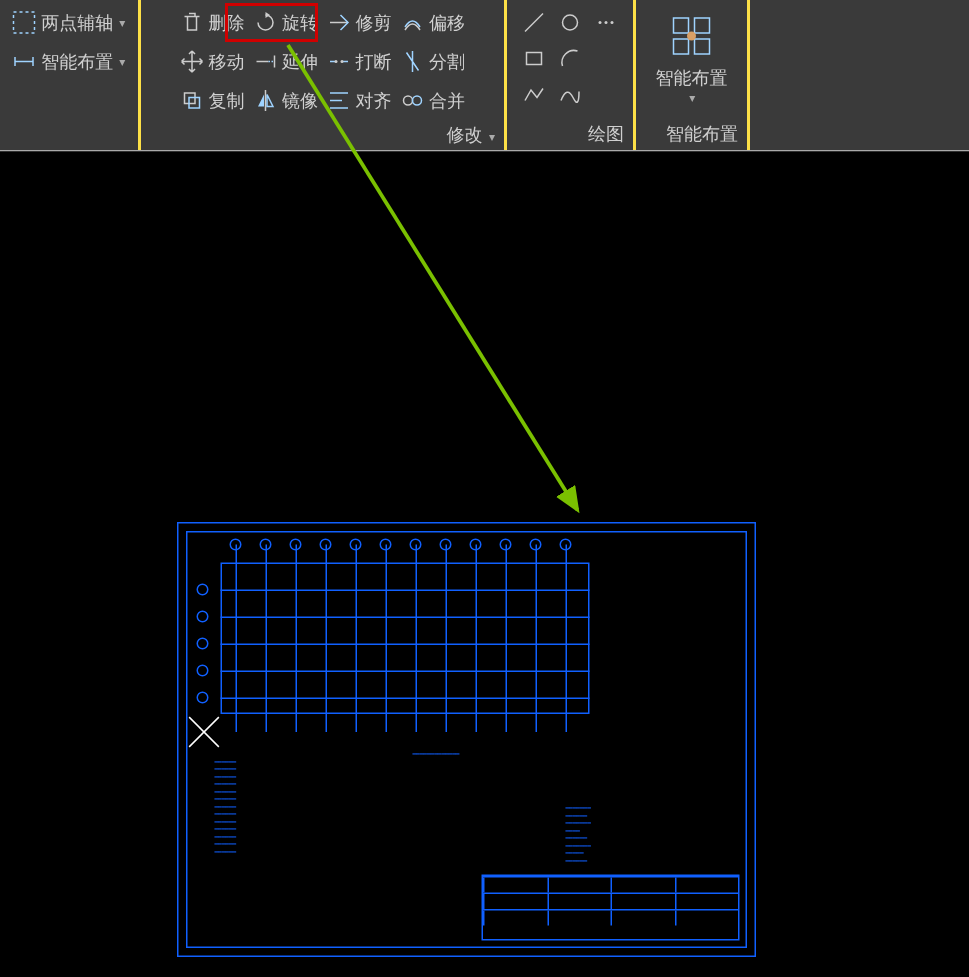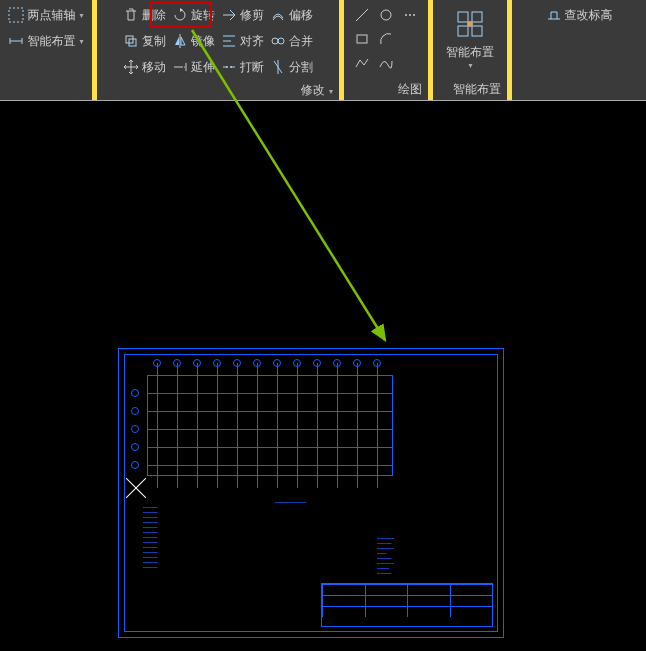--- a/index.html
+++ b/index.html
@@ -19,21 +19,21 @@
     height: 100px;
     background: #3a3a3a;
     display: flex;
     border-bottom: 1px solid #aaa;
   }
   .group {
     display: flex;
     flex-direction: column;
     align-items: center;
     padding: 4px 6px 2px 6px;
-    border-right: 5px solid #fde047;
+    border-right: 2px solid #fde047;
   }
   .group .tools {
     display: flex;
     flex-direction: column;
     flex: 1;
   }
   .group .glabel {
     width: 100%;
     text-align: right;
     padding-top: 4px;
@@ -167,20 +167,59 @@
               </svg>
           </span>
           <span>偏移</span>
         </div>
       </div>
 
       <div style="display:flex; gap:2px;">
         <div class="row">
           <span class="icon-cell">
             <svg viewBox="0 0 16 16">
+                <path d="M8 1 V15 M1 8 H15 M8 1 L6 3 M8 1 L10 3 M8 15 L6 13 M8 15 L10 13 M1 8 L3 6 M1 8 L3 10 M15 8 L13 6 M15 8 L13 10" stroke="#ccc" fill="none"></path>
+              </svg>
+          </span>
+          <span>移动</span>
+        </div>
+        <div class="row">
+          <span class="icon-cell">
+            <svg viewBox="0 0 16 16">
+                <path d="M2 8 H10" stroke="#ccc"></path>
+                <path d="M10 8 H14" stroke="#9fd3ff" stroke-dasharray="1 1"></path>
+                <path d="M14 4 V12" stroke="#ccc"></path>
+              </svg>
+          </span>
+          <span>延伸</span>
+        </div>
+        <div class="row">
+          <span class="icon-cell">
+            <svg viewBox="0 0 16 16">
+                <path d="M2 8 H6 M10 8 H14" stroke="#9fd3ff"></path>
+                <circle cx="6" cy="8" r="1" fill="#ccc"></circle>
+                <circle cx="10" cy="8" r="1" fill="#ccc"></circle>
+              </svg>
+          </span>
+          <span>打断</span>
+        </div>
+        <div class="row">
+          <span class="icon-cell">
+            <svg viewBox="0 0 16 16">
+                <path d="M4 2 L12 14 M8 1 V15" stroke="#9fd3ff" fill="none"></path>
+              </svg>
+          </span>
+          <span>分割</span>
+        </div>
+      </div>
+
+      <div style="display:flex; gap:2px;">
+        <div class="row">
+          <span class="icon-cell">
+            <svg viewBox="0 0 16 16">
                 <rect x="3" y="3" width="7" height="7" fill="none" stroke="#ccc"></rect>
                 <rect x="6" y="6" width="7" height="7" fill="none" stroke="#9fd3ff"></rect>
               </svg>
           </span>
           <span>复制</span>
         </div>
         <div class="row">
           <span class="icon-cell">
             <svg viewBox="0 0 16 16">
                 <path d="M8 1 V15" stroke="#ccc"></path>
@@ -199,59 +238,20 @@
           <span>对齐</span>
         </div>
         <div class="row">
           <span class="icon-cell">
             <svg viewBox="0 0 16 16">
                 <circle cx="5" cy="8" r="3" fill="none" stroke="#ccc"></circle>
                 <circle cx="11" cy="8" r="3" fill="none" stroke="#9fd3ff"></circle>
               </svg>
           </span>
           <span>合并</span>
-        </div>
-      </div>
-
-      <div style="display:flex; gap:2px;">
-        <div class="row">
-          <span class="icon-cell">
-            <svg viewBox="0 0 16 16">
-                <path d="M8 1 V15 M1 8 H15 M8 1 L6 3 M8 1 L10 3 M8 15 L6 13 M8 15 L10 13 M1 8 L3 6 M1 8 L3 10 M15 8 L13 6 M15 8 L13 10" stroke="#ccc" fill="none"></path>
-              </svg>
-          </span>
-          <span>移动</span>
-        </div>
-        <div class="row">
-          <span class="icon-cell">
-            <svg viewBox="0 0 16 16">
-                <path d="M2 8 H10" stroke="#ccc"></path>
-                <path d="M10 8 H14" stroke="#9fd3ff" stroke-dasharray="1 1"></path>
-                <path d="M14 4 V12" stroke="#ccc"></path>
-              </svg>
-          </span>
-          <span>延伸</span>
-        </div>
-        <div class="row">
-          <span class="icon-cell">
-            <svg viewBox="0 0 16 16">
-                <path d="M2 8 H6 M10 8 H14" stroke="#9fd3ff"></path>
-                <circle cx="6" cy="8" r="1" fill="#ccc"></circle>
-                <circle cx="10" cy="8" r="1" fill="#ccc"></circle>
-              </svg>
-          </span>
-          <span>打断</span>
-        </div>
-        <div class="row">
-          <span class="icon-cell">
-            <svg viewBox="0 0 16 16">
-                <path d="M4 2 L12 14 M8 1 V15" stroke="#9fd3ff" fill="none"></path>
-              </svg>
-          </span>
-          <span>分割</span>
         </div>
       </div>
     </div>
     <div class="glabel">
       <span>修改</span>
       <span class="drop">▾</span>
     </div>
   </div>
 
   <div class="group" style="width:72px;">
@@ -325,30 +325,20 @@
             </svg>
         </span>
         <span style="margin-top:4px;">智能布置</span>
         <span class="drop">▾</span>
       </div>
     </div>
     <div class="glabel">智能布置</div>
   </div>
 
   <div class="group" style="flex:1; border-right:none;">
-    <div class="tools col">
-      <div class="row">
-        <span class="icon-cell">
-          <svg viewBox="0 0 16 16">
-              <path d="M2 12 H14 M5 12 V5 H11 V12" stroke="#9fd3ff" fill="none"></path>
-            </svg>
-        </span>
-        <span>查改标高</span>
-      </div>
-    </div>
   </div>
 </div>
 
 <div class="highlight-box" style="left:150px; top:2px; width:58px; height:22px;"></div>
 
 <div class="canvas-area">
   <div class="drawing-frame">
     <div class="drawing-inner">
 
       <div class="floorplan">

